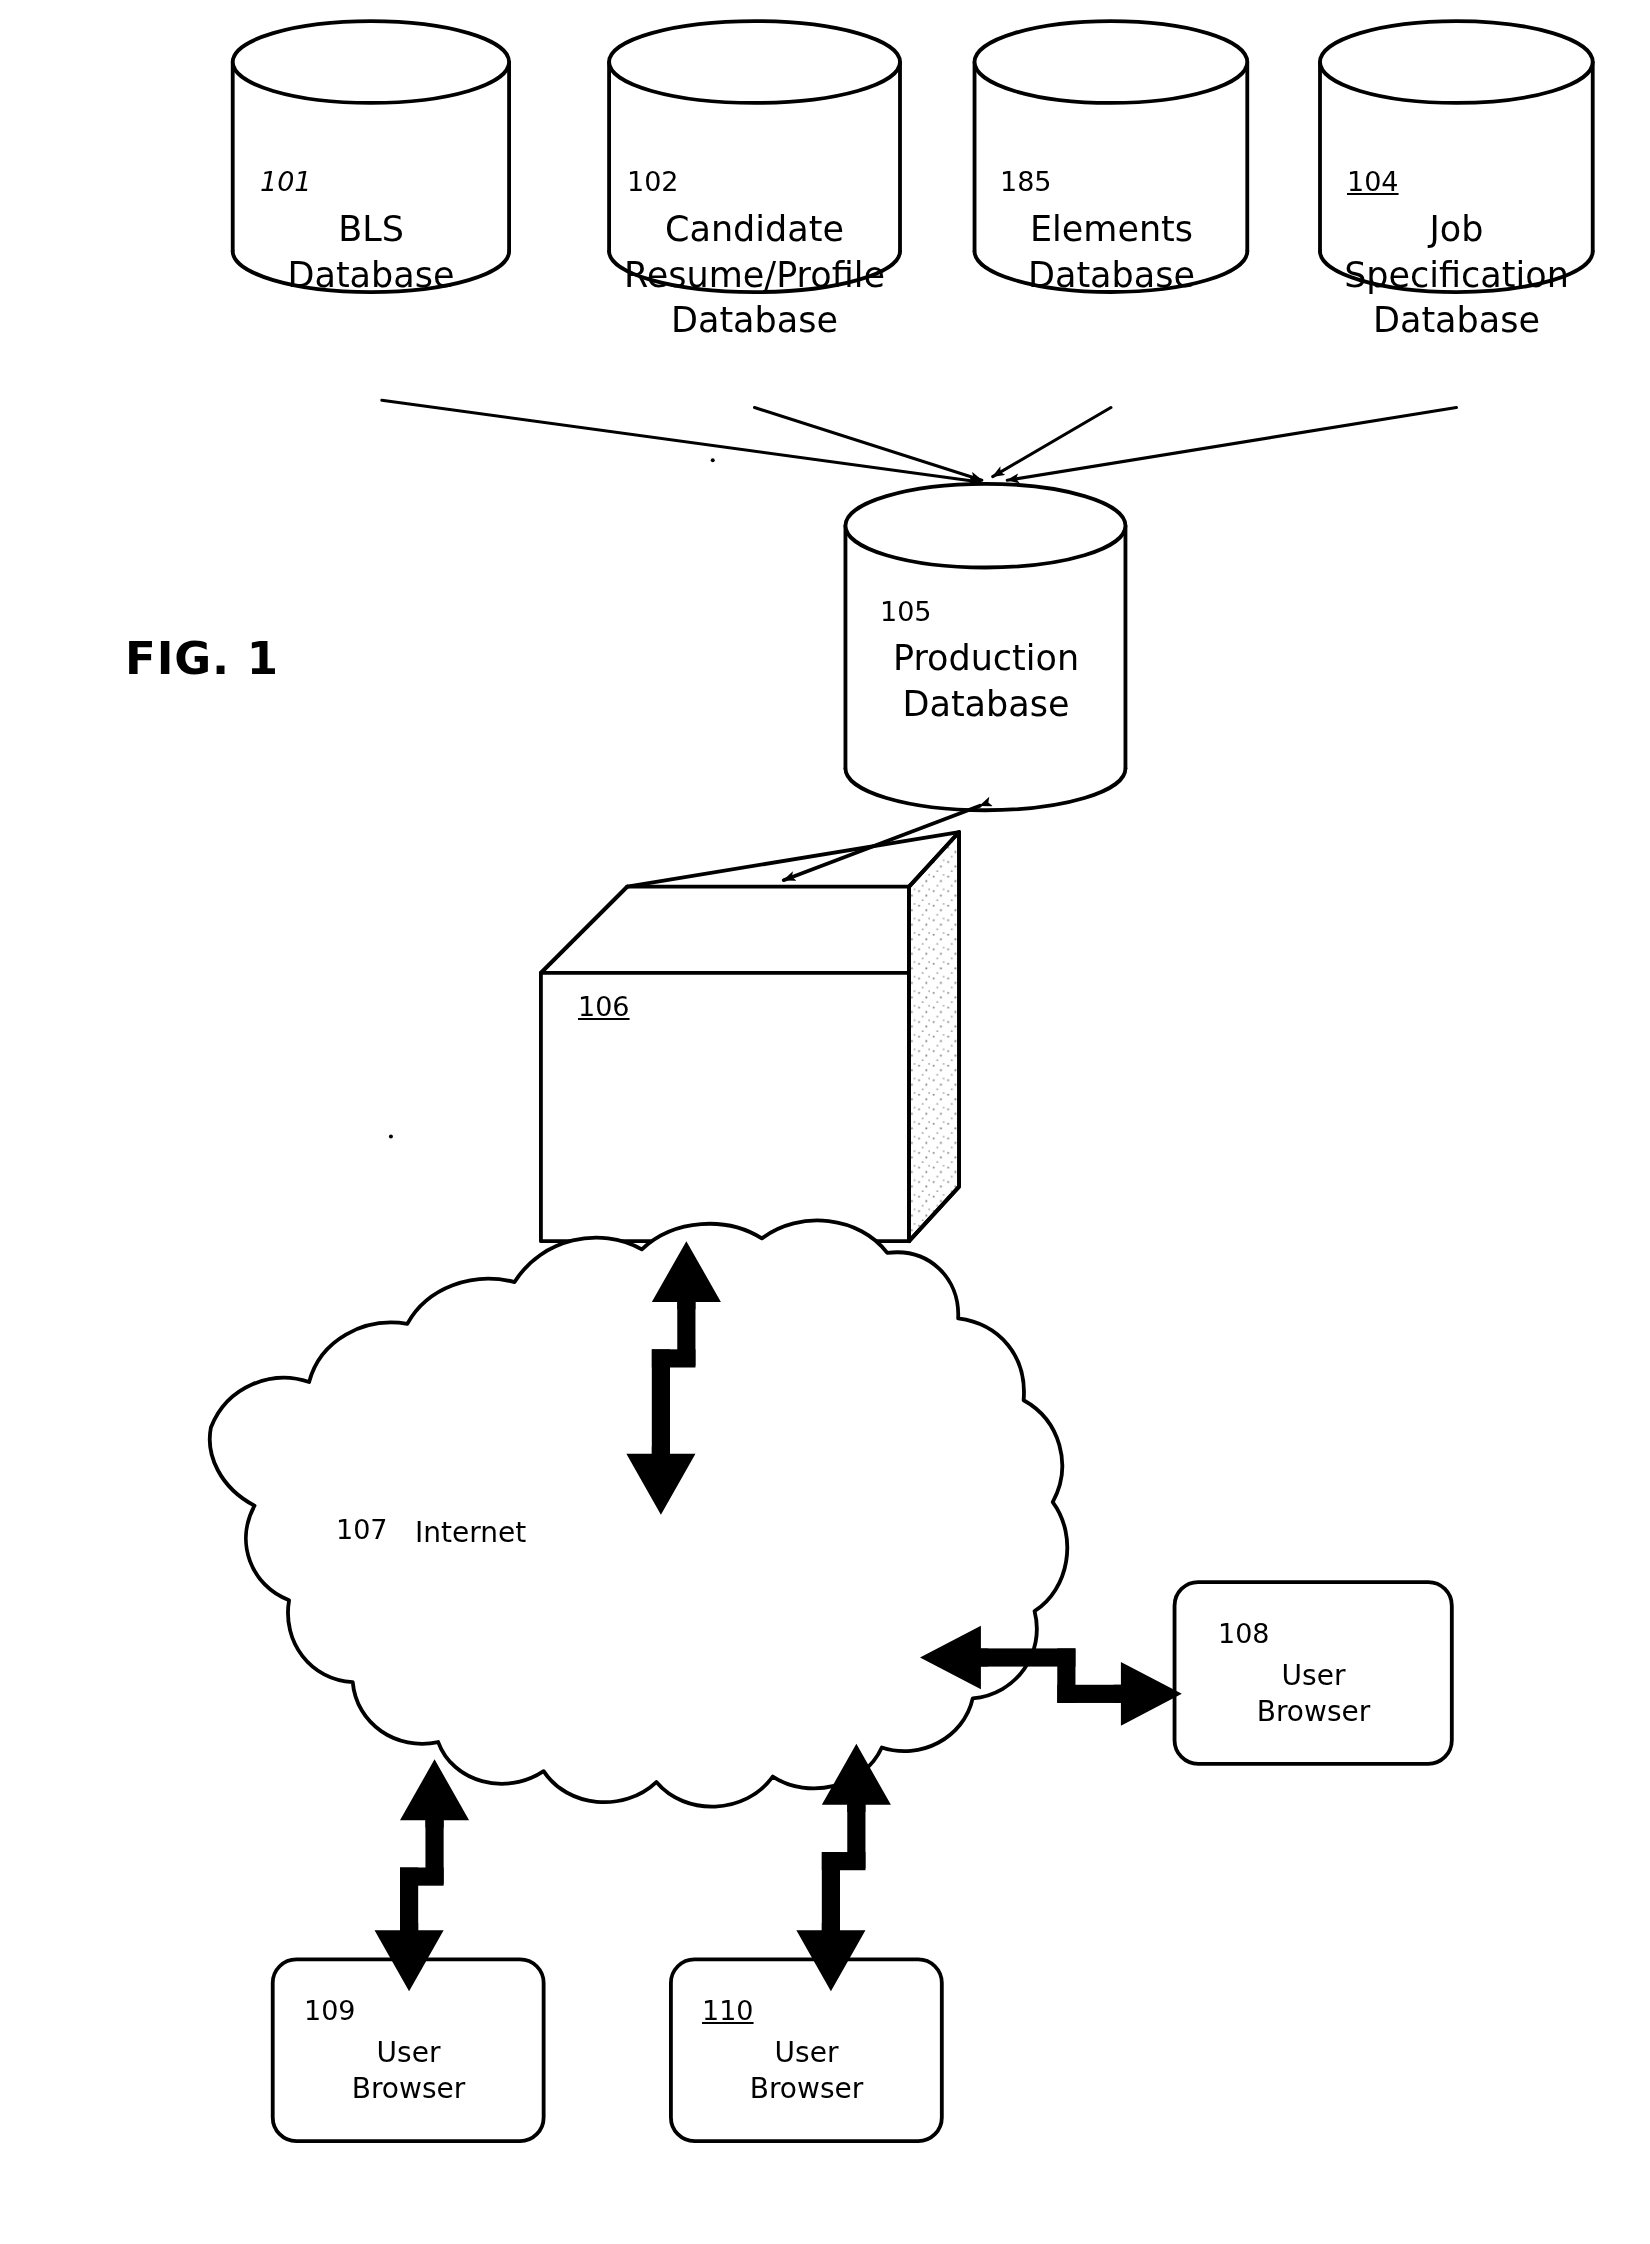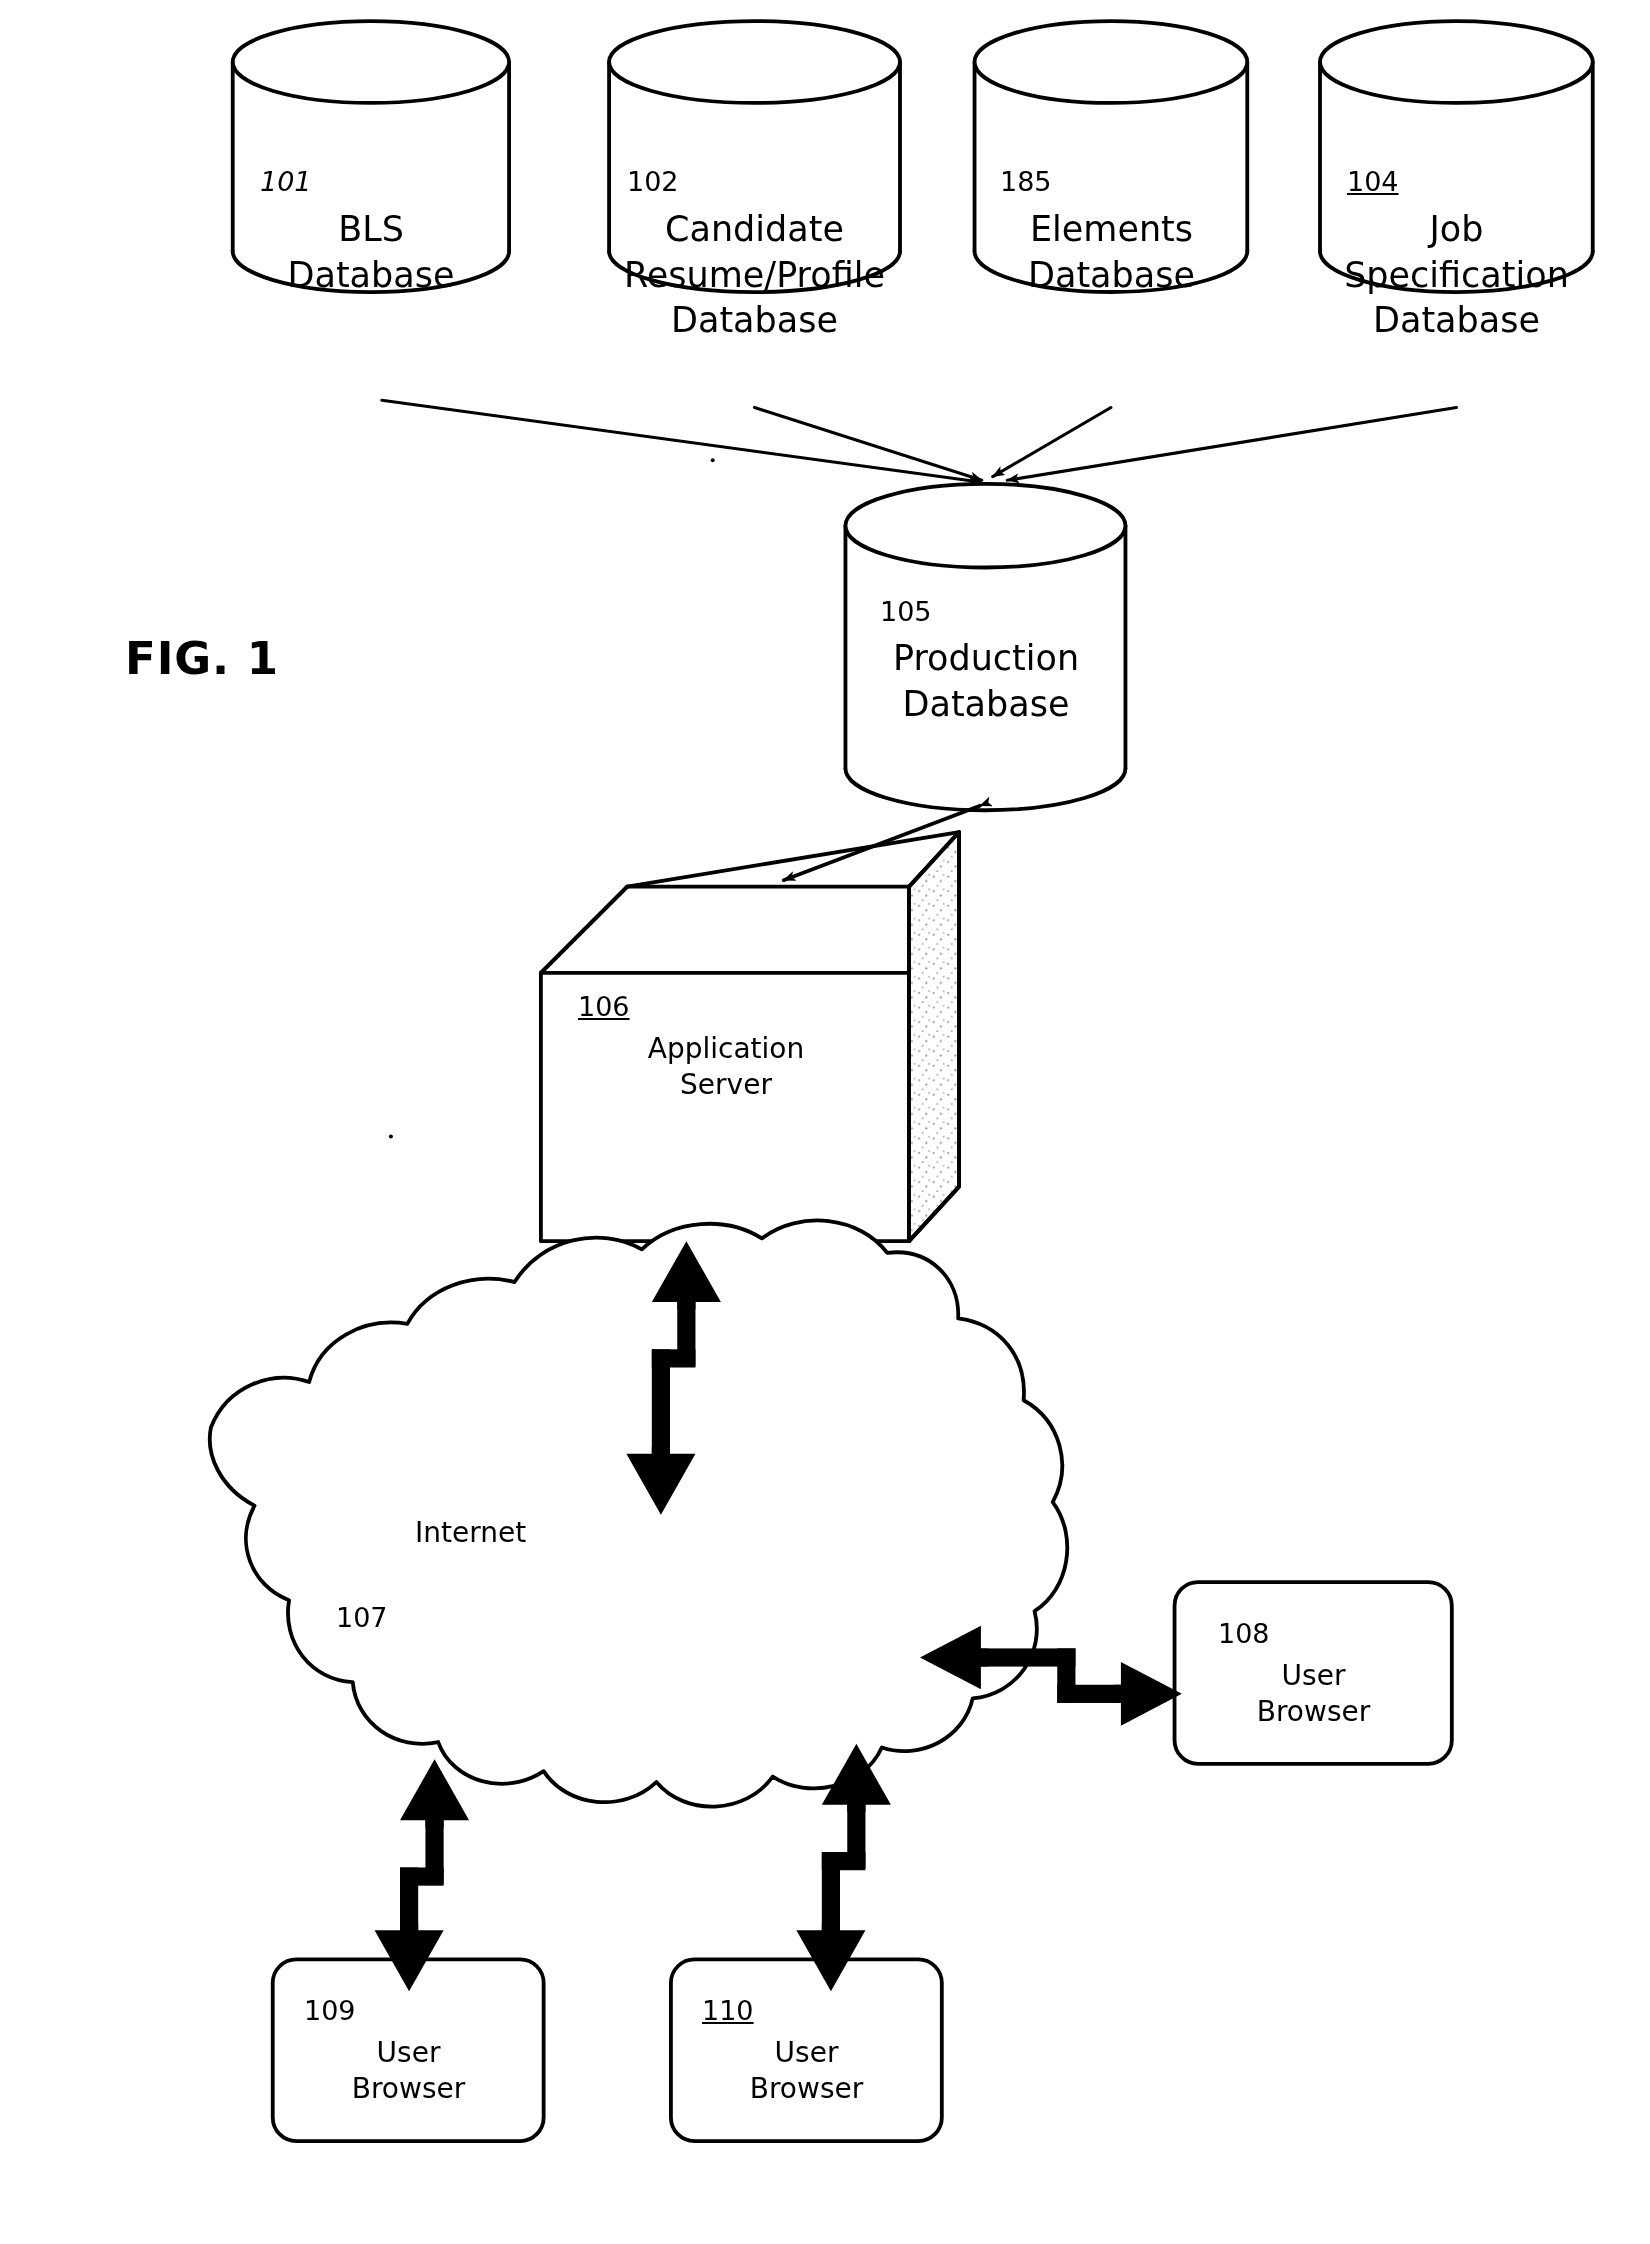--- a/index.html
+++ b/index.html
@@ -195,23 +195,22 @@
   <div class="num" style="left:1000px;top:168px;">185</div>
   <div class="lbl dbname" style="left:975px;top:207px;width:273px;">Elements<br>Database</div>
 
   <div class="num" style="left:1347px;top:168px;text-decoration:underline;">104</div>
   <div class="lbl dbname" style="left:1320px;top:207px;width:273px;">Job<br>Specification<br>Database</div>
 
   <div class="num" style="left:880px;top:598px;">105</div>
   <div class="lbl dbname" style="left:846px;top:636px;width:280px;">Production<br>Database</div>
 
   <div class="num" style="left:578px;top:993px;text-decoration:underline;">106</div>
-  <div class="lbl boxname" style="left:545px;top:1031px;width:362px;">Application<br>Server</div>
-
-  <div class="num" style="left:336px;top:1604px;text-align:center;">107</div>
+
+  <div class="num" style="left:336px;top:1516px;text-align:center;">107</div>
   <div class="cloudname" style="left:415px;top:1516px;">Internet</div>
 
   <div class="num" style="left:1218px;top:1620px;">108</div>
   <div class="lbl boxname" style="left:1175px;top:1658px;width:277px;">User<br>Browser</div>
 
   <div class="num" style="left:304px;top:1997px;">109</div>
   <div class="lbl boxname" style="left:273px;top:2035px;width:271px;">User<br>Browser</div>
 
   <div class="num" style="left:702px;top:1997px;text-decoration:underline;">110</div>
   <div class="lbl boxname" style="left:671px;top:2035px;width:271px;">User<br>Browser</div>

